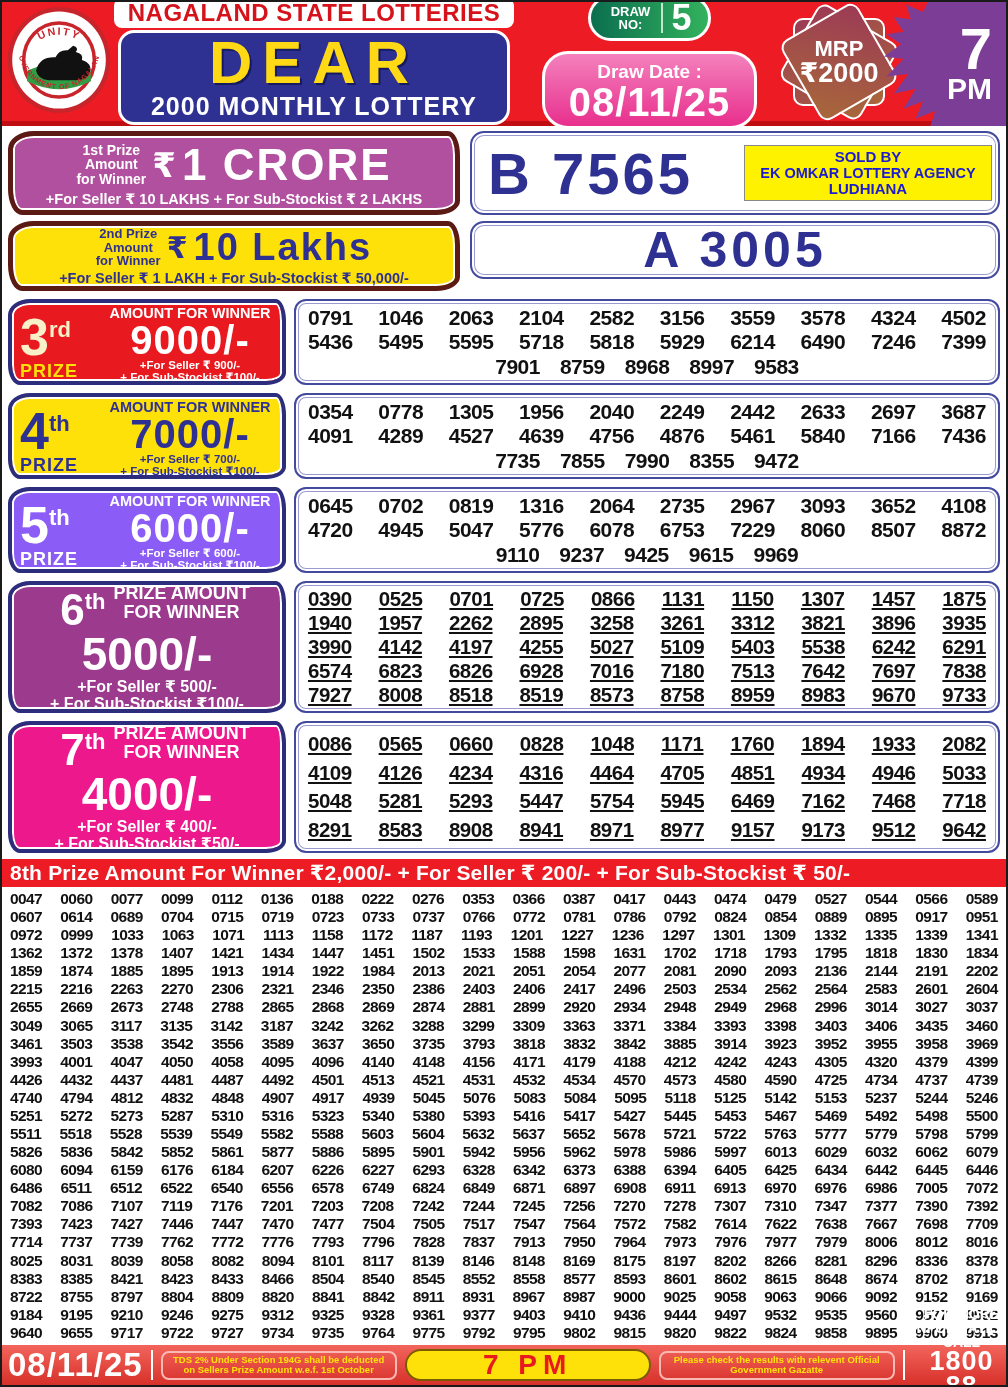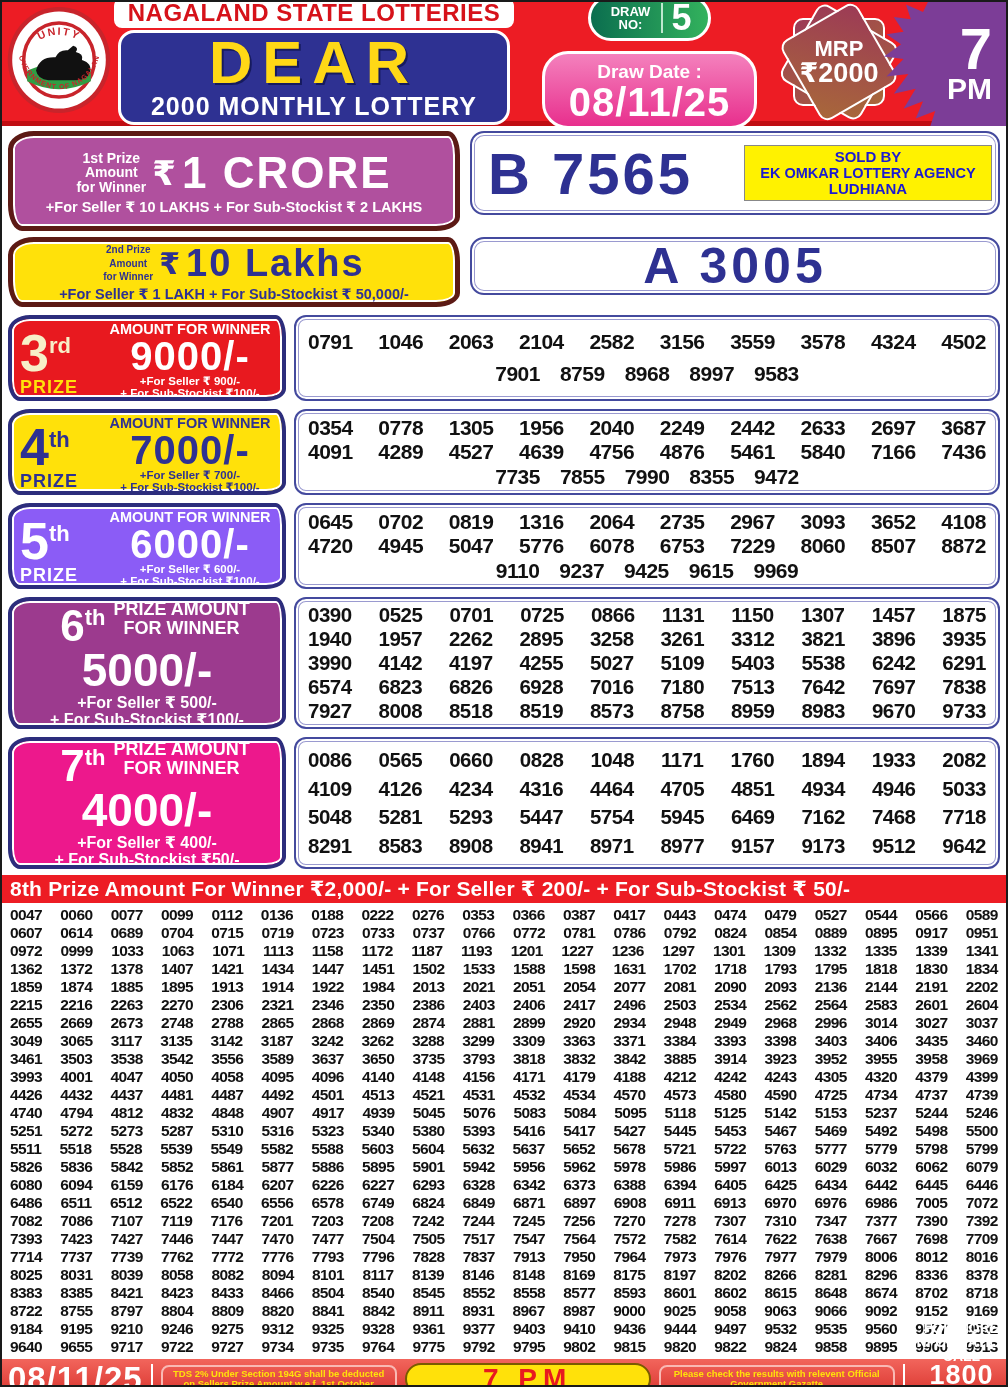--- a/index.html
+++ b/index.html
@@ -43,25 +43,25 @@
             display:flex; flex-direction:column; align-items:flex-end; justify-content:center;
             padding-right:14px; color:#fff; }
   .timejag .h{ font-size:58px; line-height:50px; } .timejag .m{ font-size:30px; line-height:30px; }
 
   
   .main{ flex:1; display:flex; flex-direction:column; padding:5px 6px 0; background:#fff; }
   .prow{ display:grid; grid-template-columns:452px 1fr; gap:10px; }
 
   .scallop{ border:5px solid #5c1a15; border-radius:26px 12px 24px 14px / 18px 24px 14px 26px;
             box-shadow:inset 0 0 0 2px #fff; padding:4px 8px; }
-  .badge1{ background:#b0509e; color:#fff; height:100px; display:flex; flex-direction:column; justify-content:center; }
+  .badge1{ background:#b0509e; color:#fff; height:84px; display:flex; flex-direction:column; justify-content:center; }
   .badge2{ background:#ffe10a; color:#2e3192; height:70px; display:flex; flex-direction:column; justify-content:center; margin-top:6px; }
   .b-top{ display:flex; align-items:center; justify-content:center; gap:6px; }
   .b-lbl{ text-align:center; font-size:14px; line-height:14.5px; white-space:pre-line; }
-  .badge2 .b-lbl{ font-size:10px; line-height:13.5px; }
+  .badge2 .b-lbl{ font-size:13px; line-height:13.5px; }
   .b-cur{ font-size:34px; } .badge1 .b-amt{ font-size:44px; letter-spacing:2px; }
   .badge2 .b-cur{ font-size:30px; } .badge2 .b-amt{ font-size:38px; letter-spacing:2px; }
   .b-note{ text-align:center; font-size:14.5px; margin-top:1px; }
 
   .winbox{ background:#fff; border:2px solid #444a9e; box-shadow:inset 0 0 0 2px #fff, inset 0 0 0 3px #9a9ad0;
            border-radius:14px; display:flex; align-items:center; }
   .win1{ height:84px; justify-content:space-between; padding:4px 6px 4px 16px; }
   .win1 .num{ color:#2e3192; font-size:58px; letter-spacing:3px; }
   .soldby{ background:#fff200; border:1px solid #888; width:248px; text-align:center; color:#1b1bd1;
            padding:3px 2px; }
@@ -88,21 +88,21 @@
   .tb67 .hd{ font-size:18px; line-height:19px; text-align:center; margin-top:2px; }
   .tb67 .amt{ font-size:46px; line-height:44px; margin:2px 0; }
   .tb67 .nt{ font-size:16px; line-height:17px; }
   .t6{ background:#9c3a8e; color:#fff; } .t7{ background:#ed188c; color:#fff; }
 
   .numpanel{ background:#fff; border:2px solid #444a9e; box-shadow:inset 0 0 0 2px #fff, inset 0 0 0 3px #9a9ad0;
              border-radius:12px; padding:4px 12px; display:flex; flex-direction:column; justify-content:space-evenly;
              color:#111; }
   .numrow{ display:flex; justify-content:space-between; font-size:21px; letter-spacing:-0.5px; }
   .numrow.partial{ justify-content:center; gap:20px; }
-  .p67 .numrow{ font-size:20.5px; }
+  .p67 .numrow{ font-size:20.5px;text-decoration:underline; }
 
   .bar8{ margin:6px -6px 0; background:#ed1c24; color:#fff; text-align:left; font-size:21px;
          padding:2px 8px; letter-spacing:.2px; flex:none; }
   .grid8{ flex:1; display:flex; flex-direction:column; justify-content:space-between; padding:3px 2px; color:#111; }
   .grid8 .numrow{ font-size:15.5px; letter-spacing:-0.6px; }
 
   
   .footer{ height:40px; flex:none; background:linear-gradient(180deg,#f2655c,#d7302a); display:flex;
            align-items:center; padding:2px 6px; gap:8px; }
   .f-date{ color:#fff; font-size:33px; letter-spacing:1px; flex:none; }
@@ -233,20 +233,32 @@
             <span>1046</span>
             <span>2063</span>
             <span>2104</span>
             <span>2582</span>
             <span>3156</span>
             <span>3559</span>
             <span>3578</span>
             <span>4324</span>
             <span>4502</span>
           </div>
+          <div class="numrow">
+            <span>5436</span>
+            <span>5495</span>
+            <span>5595</span>
+            <span>5718</span>
+            <span>5818</span>
+            <span>5929</span>
+            <span>6214</span>
+            <span>6490</span>
+            <span>7246</span>
+            <span>7399</span>
+          </div>
           <div class="numrow partial">
             <span>7901</span>
             <span>8759</span>
             <span>8968</span>
             <span>8997</span>
             <span>9583</span>
           </div>
         </div>
     </div>
 

